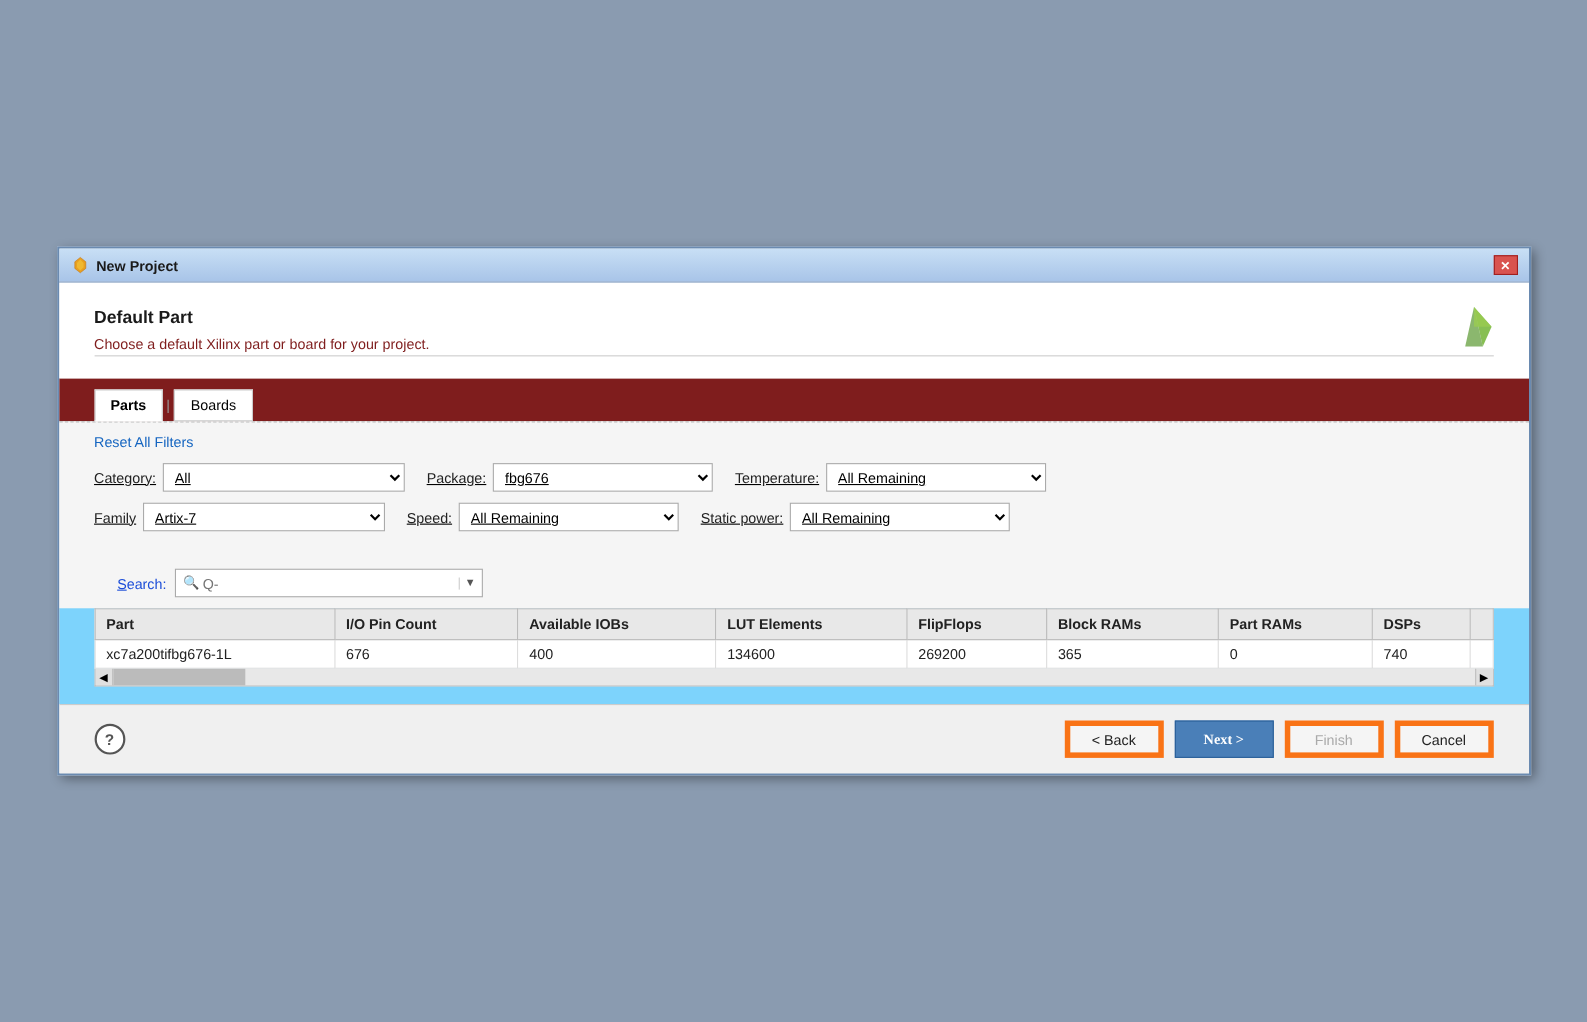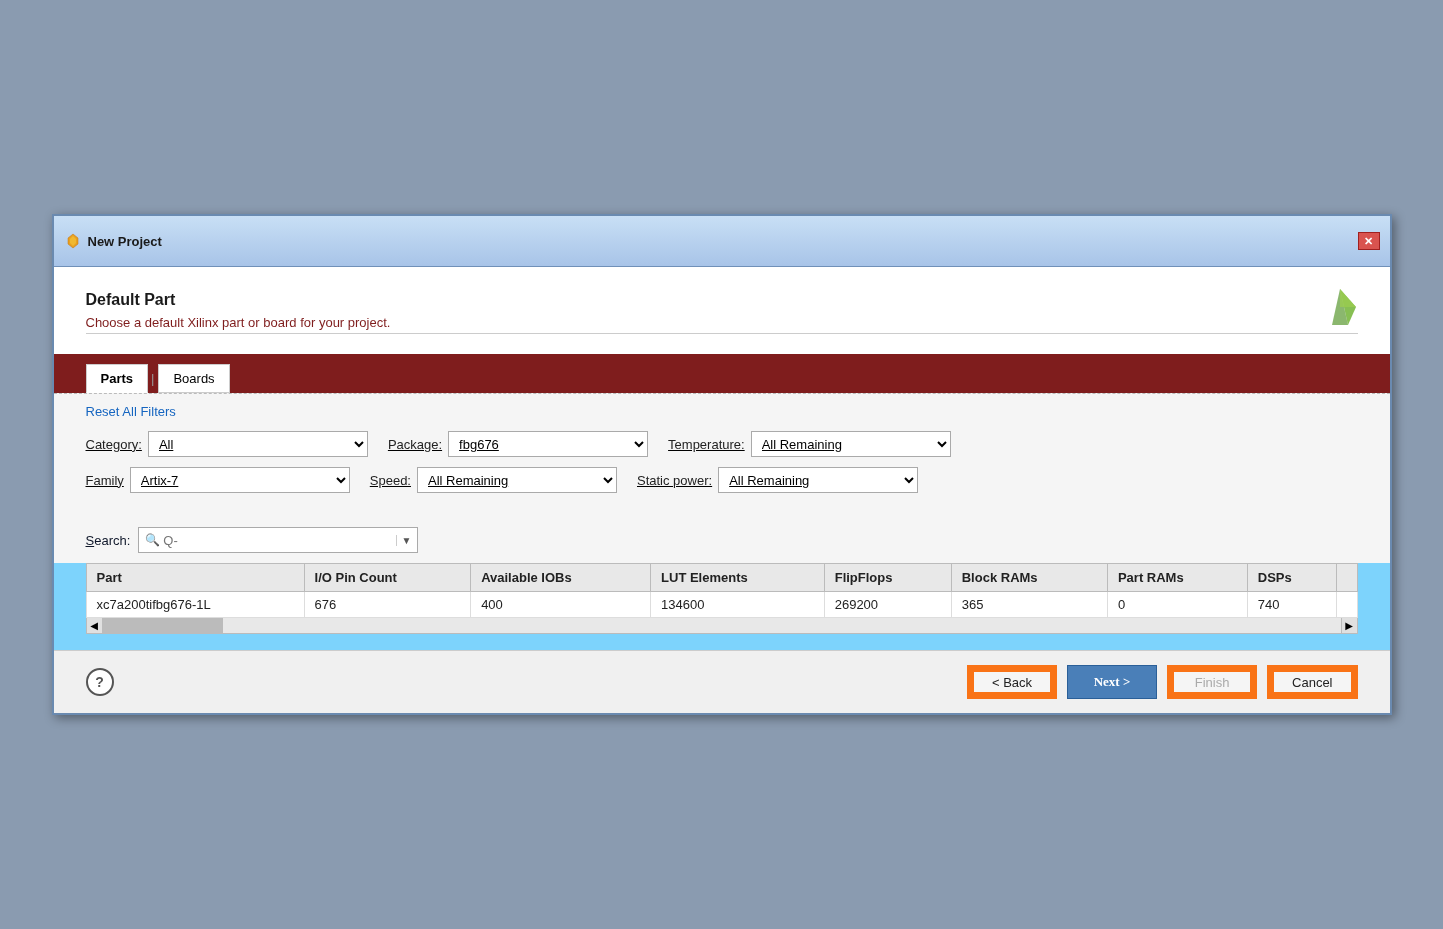--- a/index.html
+++ b/index.html
@@ -13,21 +13,21 @@
       min-height: 100vh;
     }
     .window {
       width: 1340px;
       background: #f0f0f0;
       border: 2px solid #6a8ab0;
       box-shadow: 3px 3px 10px rgba(0,0,0,0.4);
     }
     .title-bar {
       background: linear-gradient(to bottom, #c8dff5, #a8c4e8);
-      padding: 16px 10px;
+      padding: 6px 10px;
       display: flex;
       align-items: flex-start;
       justify-content: space-between;
       border-bottom: 1px solid #7090b8;
     }
     .title-bar-left {
       display: flex;
       align-items: center;
       gap: 6px;
     }
@@ -153,21 +153,22 @@
     .filter-select-medium { width: 200px; }
     .search-area {
       background: #f5f5f5;
       padding: 8px 32px 10px 32px;
       display: flex;
       align-items: center;
       gap: 8px;
     }
     .search-label {
       font-size: 13px;
-      color: #0f172a;
+      color: #1d4ed8;
+      margin-left: 21px;
     }
     .search-input-wrapper {
       display: flex;
       align-items: center;
       border: 1px solid #aaa;
       background: white;
       height: 26px;
       width: 280px;
       padding: 0 6px;
     }
@@ -245,21 +246,21 @@
       display: flex;
       align-items: center;
       gap: 10px;
     }
     .btn {
       height: 34px;
       min-width: 90px;
       padding: 0 18px;
       font-size: 13px;
       cursor: pointer;
-      border: 7px solid #f97316;
+      border: 5px solid #f97316;
       background: #f5f5f5;
       color: #222;
       outline: none;
     }
     .btn-primary {
       background: #4a7fb8;
       color: white;
       border: 1px solid #2a5f98;
       font-weight: bold;
       font-family: Liberation Serif, serif;

